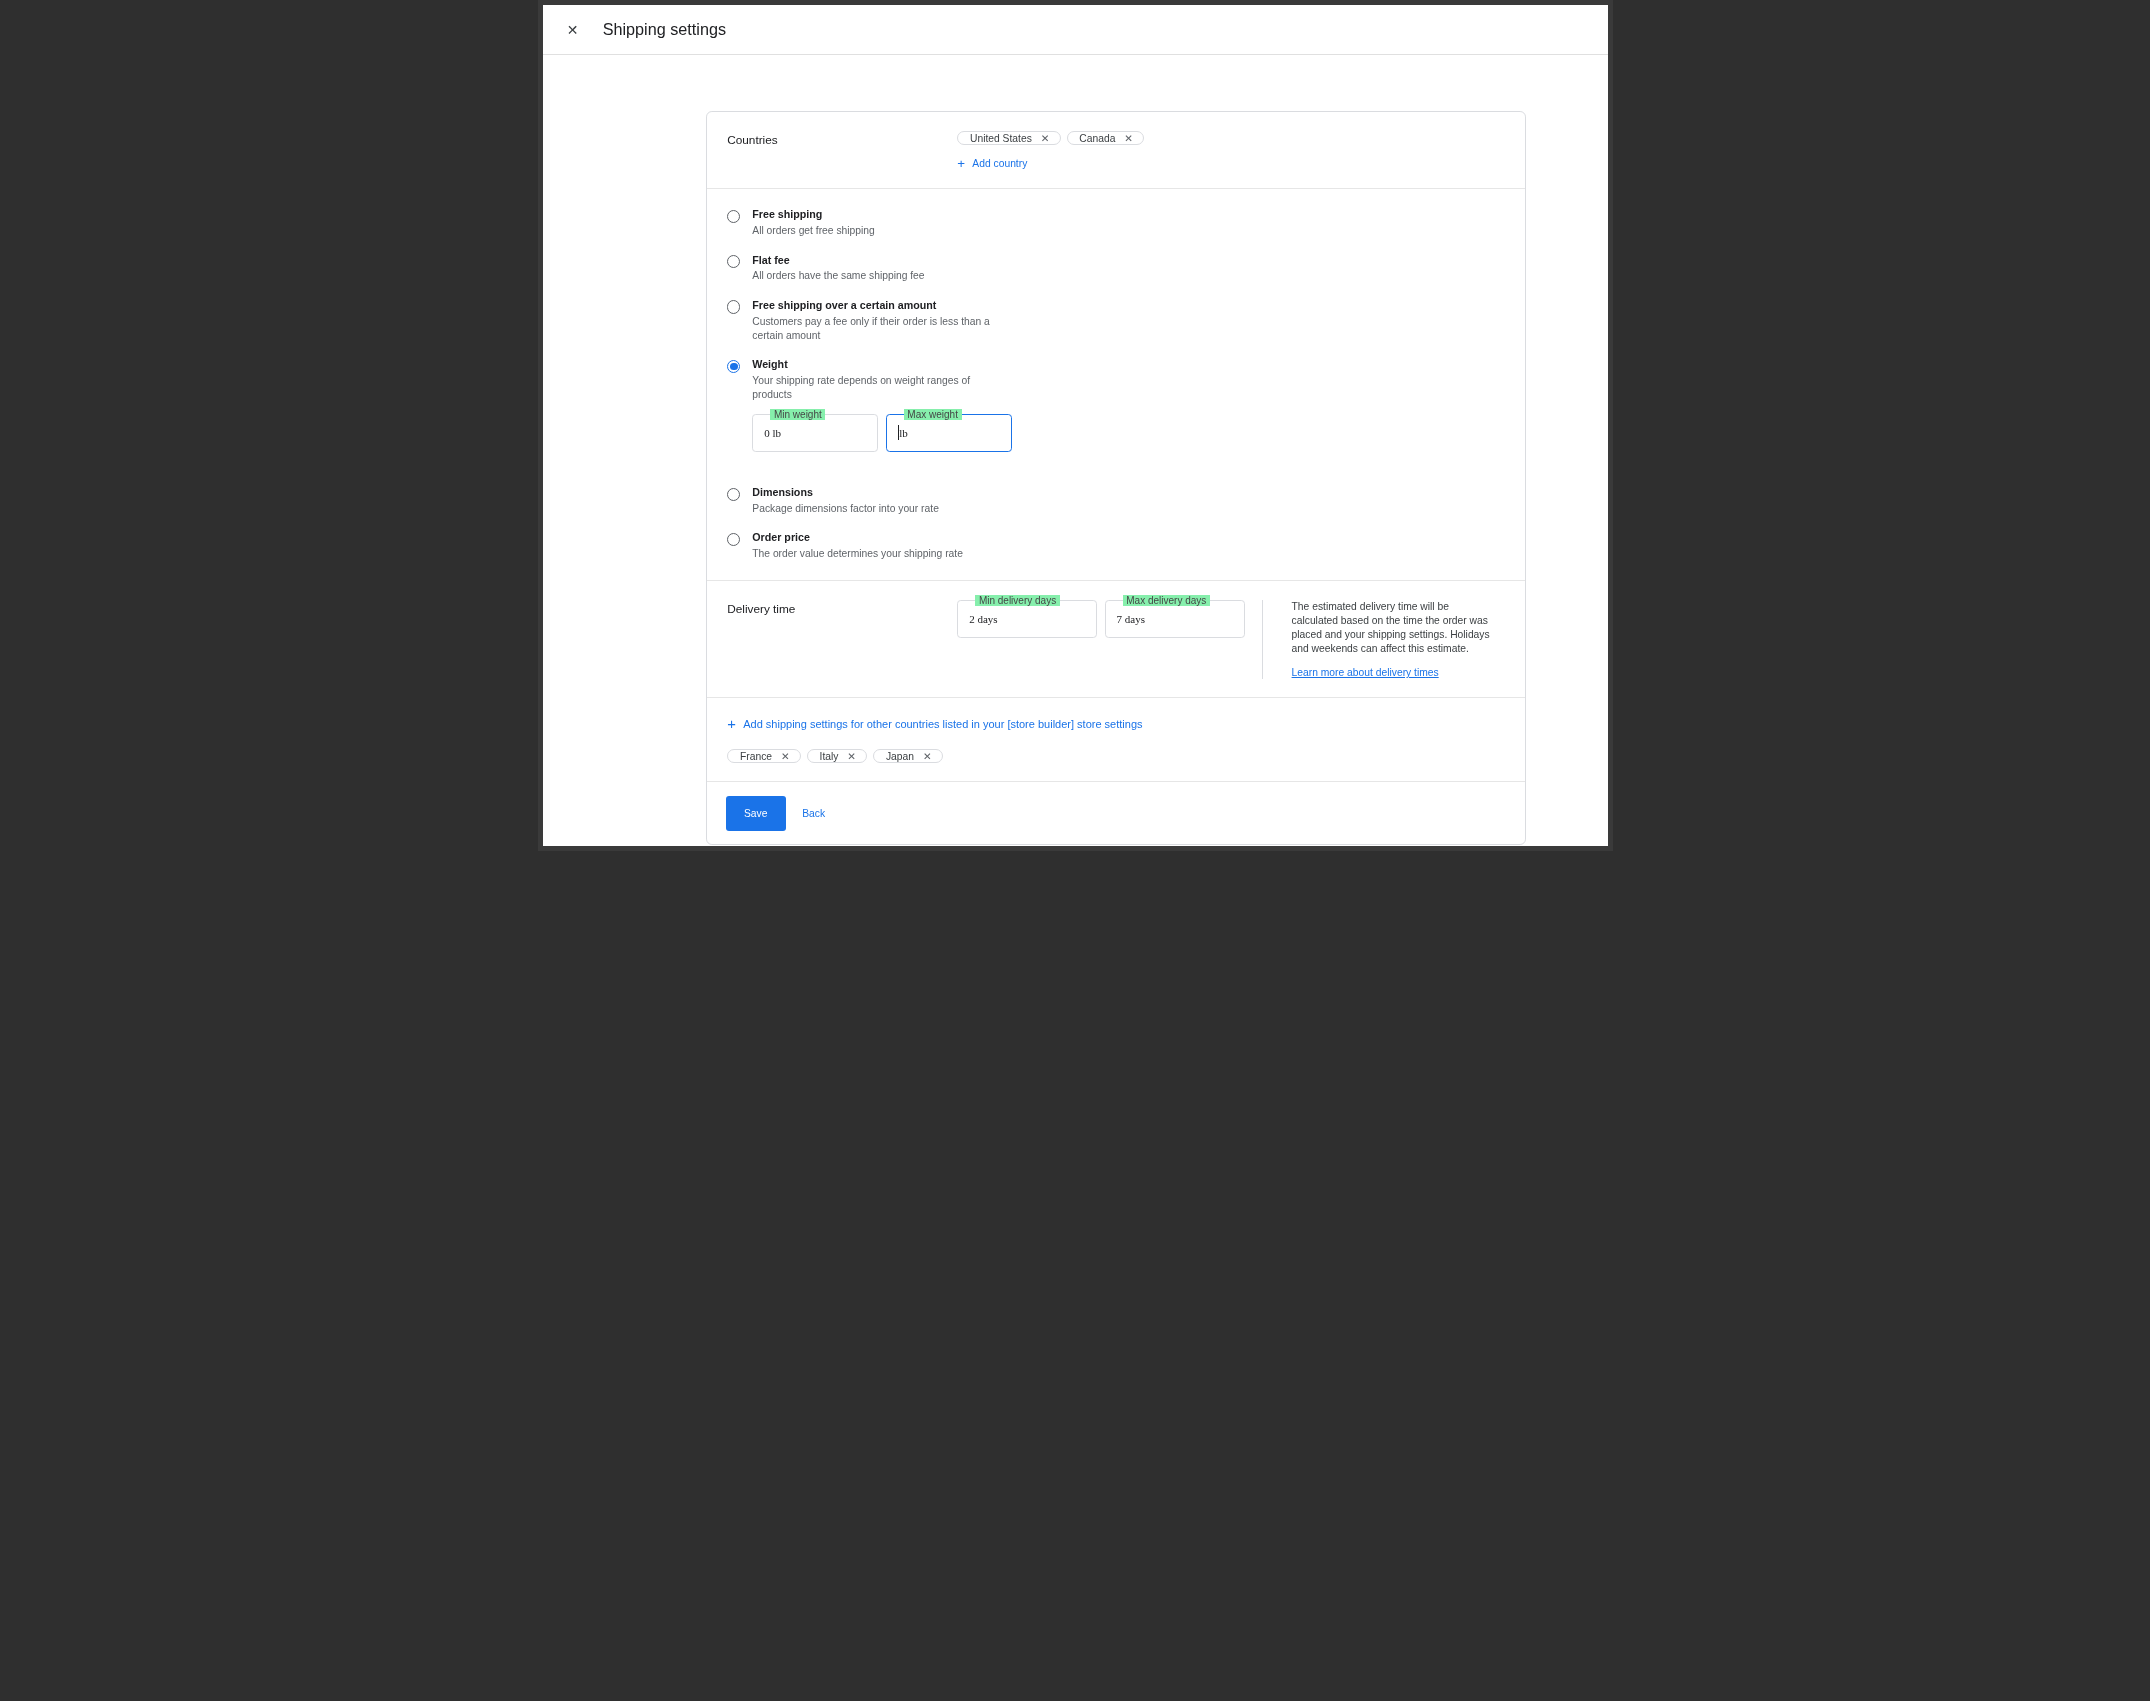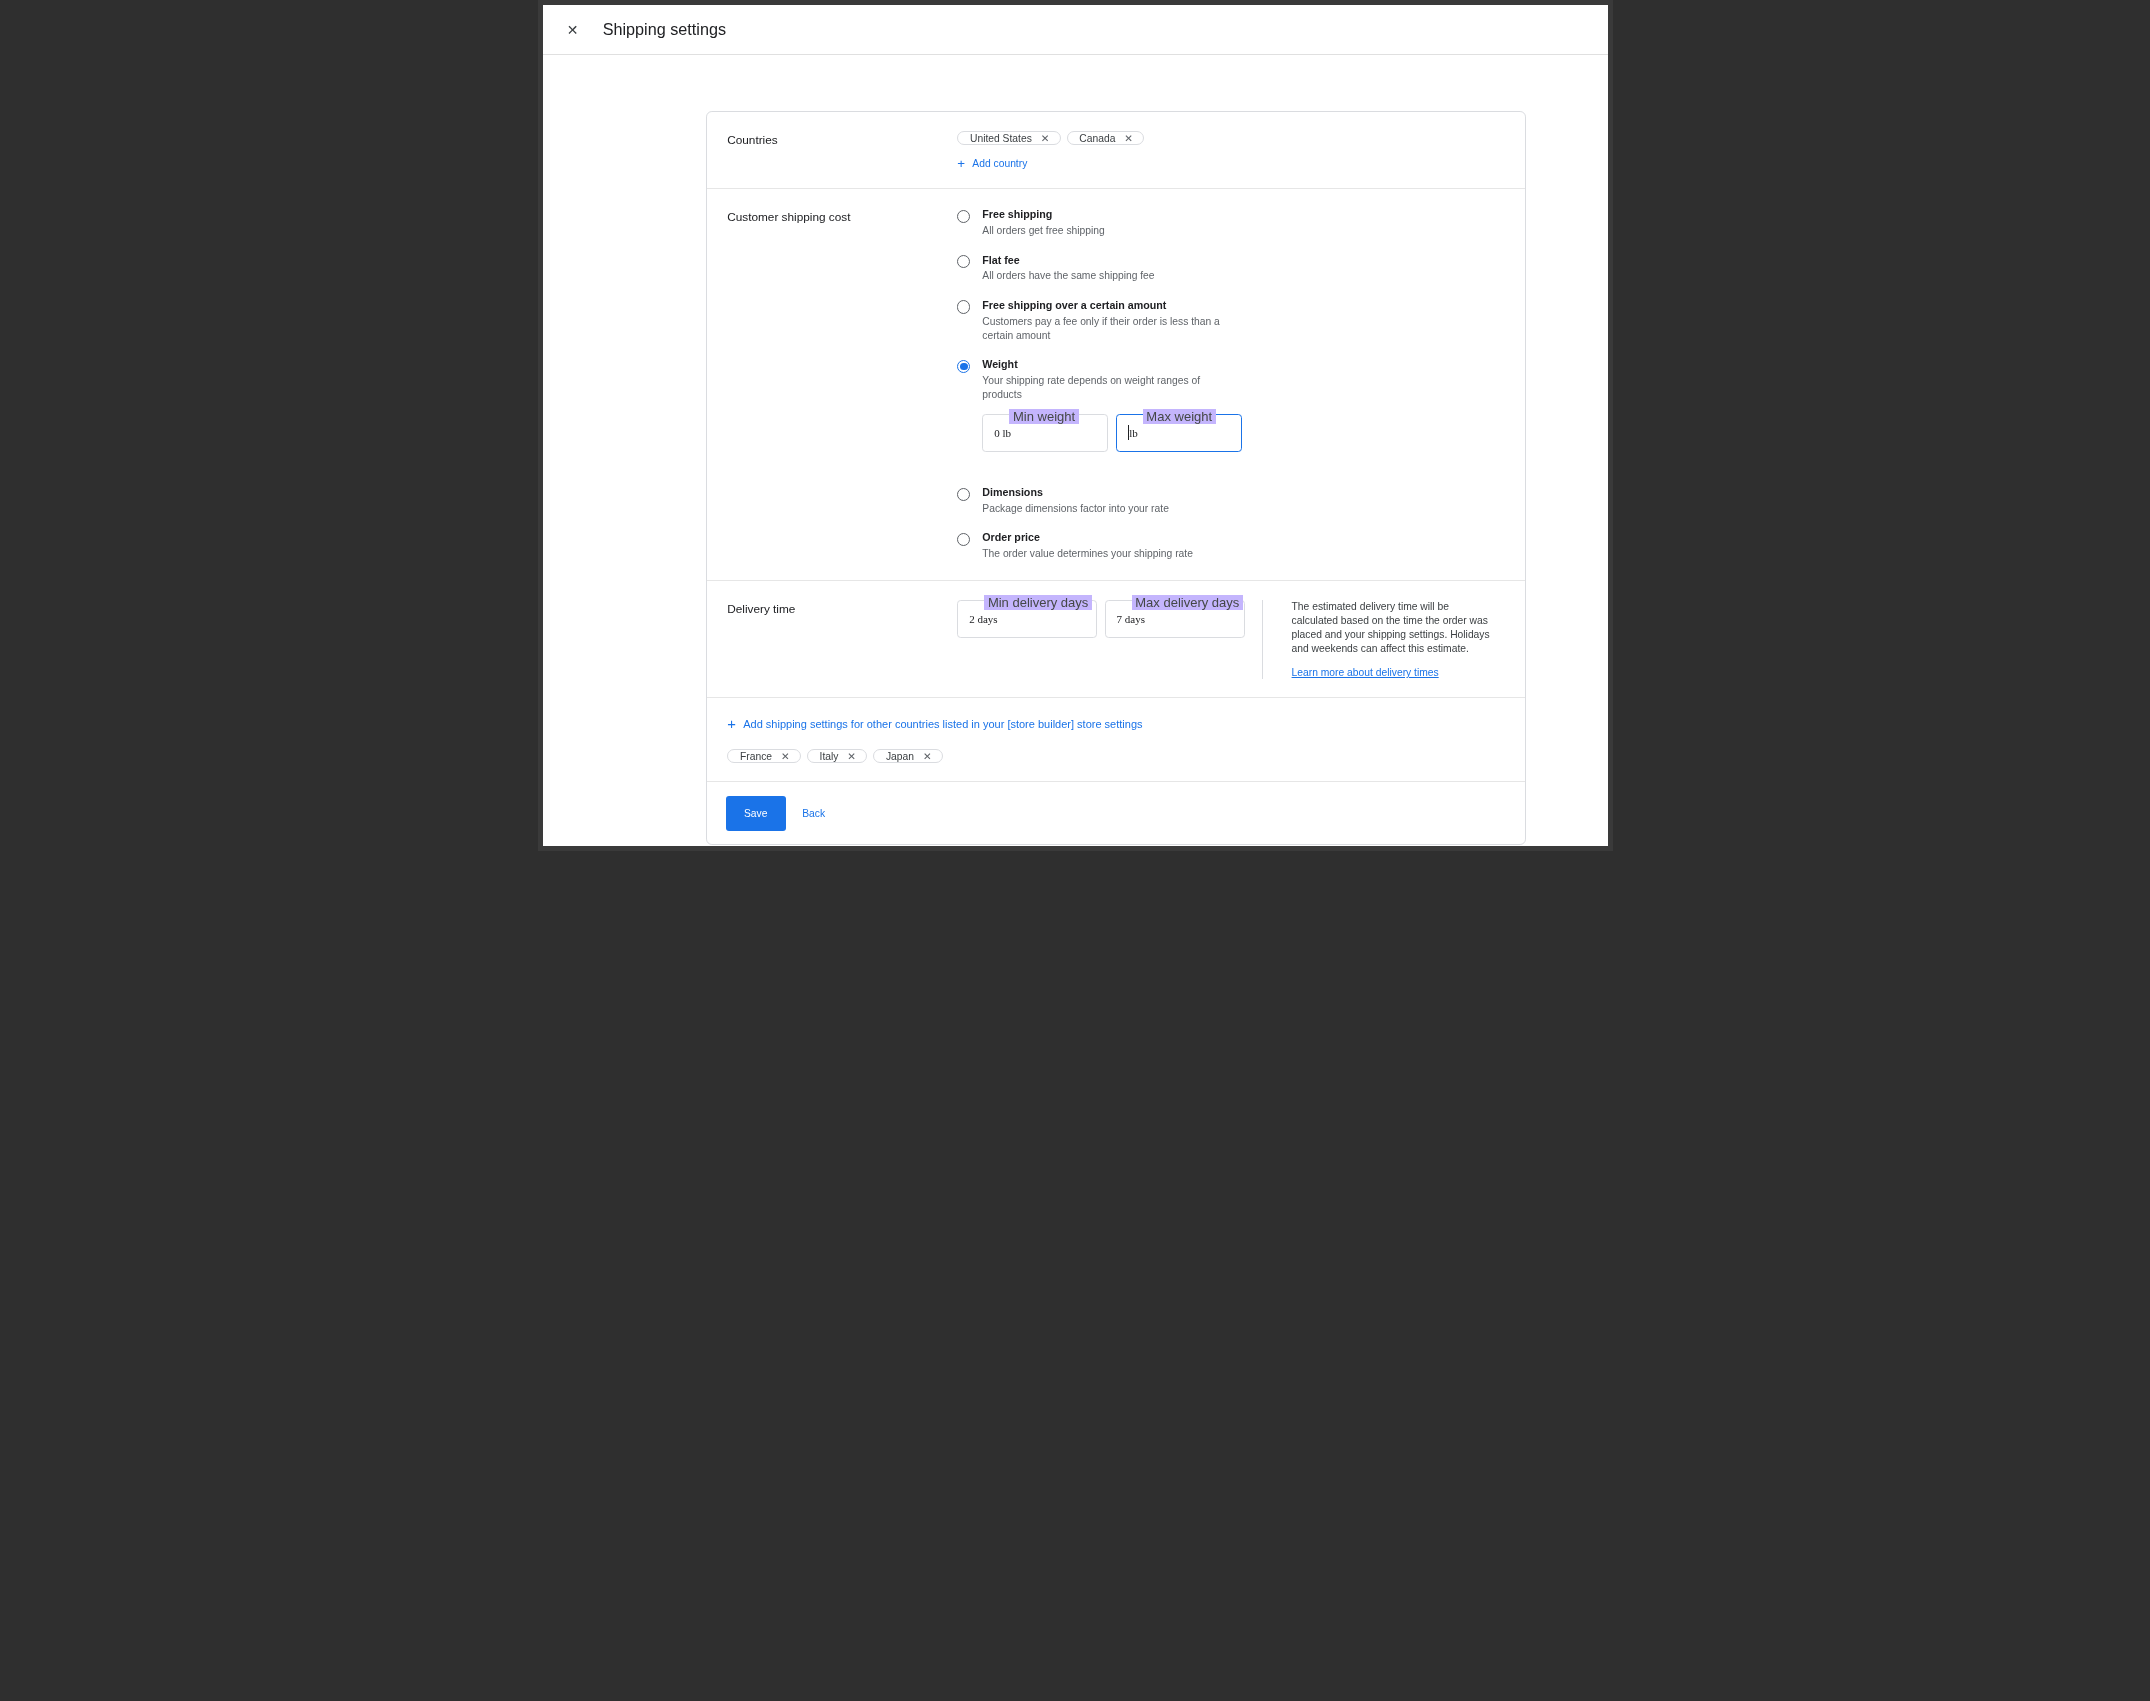--- a/index.html
+++ b/index.html
@@ -74,22 +74,22 @@
   .radio-desc { font-size:10.3px; color:#5f6368; margin-top:3.7px; line-height:14px; max-width:258px; }
 
   
   .field-row { display:flex; gap:7.4px; }
   .weight-fields { margin:11.8px 0 19px 0; }
   .field {
     position:relative; height:38px; border:0.7px solid #dadce0; border-radius:3.7px;
     display:flex; align-items:center; background:#fff;
   }
   .field-label {
-    position:absolute; top:-5.9px; left:26px; background:#c4b5fd; padding:0 3.7px;
-    font-size:13px; color:#444746; white-space:nowrap;
+    position:absolute; top:-5.9px; left:17px; background:#86efac; padding:0 3.7px;
+    font-size:10px; color:#444746; white-space:nowrap;
   }
   .field input {
     width:100%; height:100%; border:none; outline:none; background:transparent;
     padding:0 11px; font-size:11px; color:#202124;
     font-family:Liberation Serif, serif;
   }
   .field.focused { border:1.5px solid #1a73e8; }
   .field.focused input { padding:0 12.6px; }
   .field.focused::after {
     content:""; position:absolute; left:11px; top:10.3px; width:1.1px; height:15.5px; background:#202124;
@@ -150,21 +150,20 @@
           </div>
         </div>
         <button class="text-btn add-country">
           <span class="plus">+</span>
           <span>Add country</span>
         </button>
       </div>
     </div>
 
     <div class="section">
-      <div class="section-label">Customer shipping cost</div>
       <div class="section-content">
 
         <div class="radio-option">
           <div class="radio-circle"></div>
           <div class="radio-body">
             <div class="radio-title">Free shipping</div>
             <div class="radio-desc">All orders get free shipping</div>
           </div>
         </div>
 

